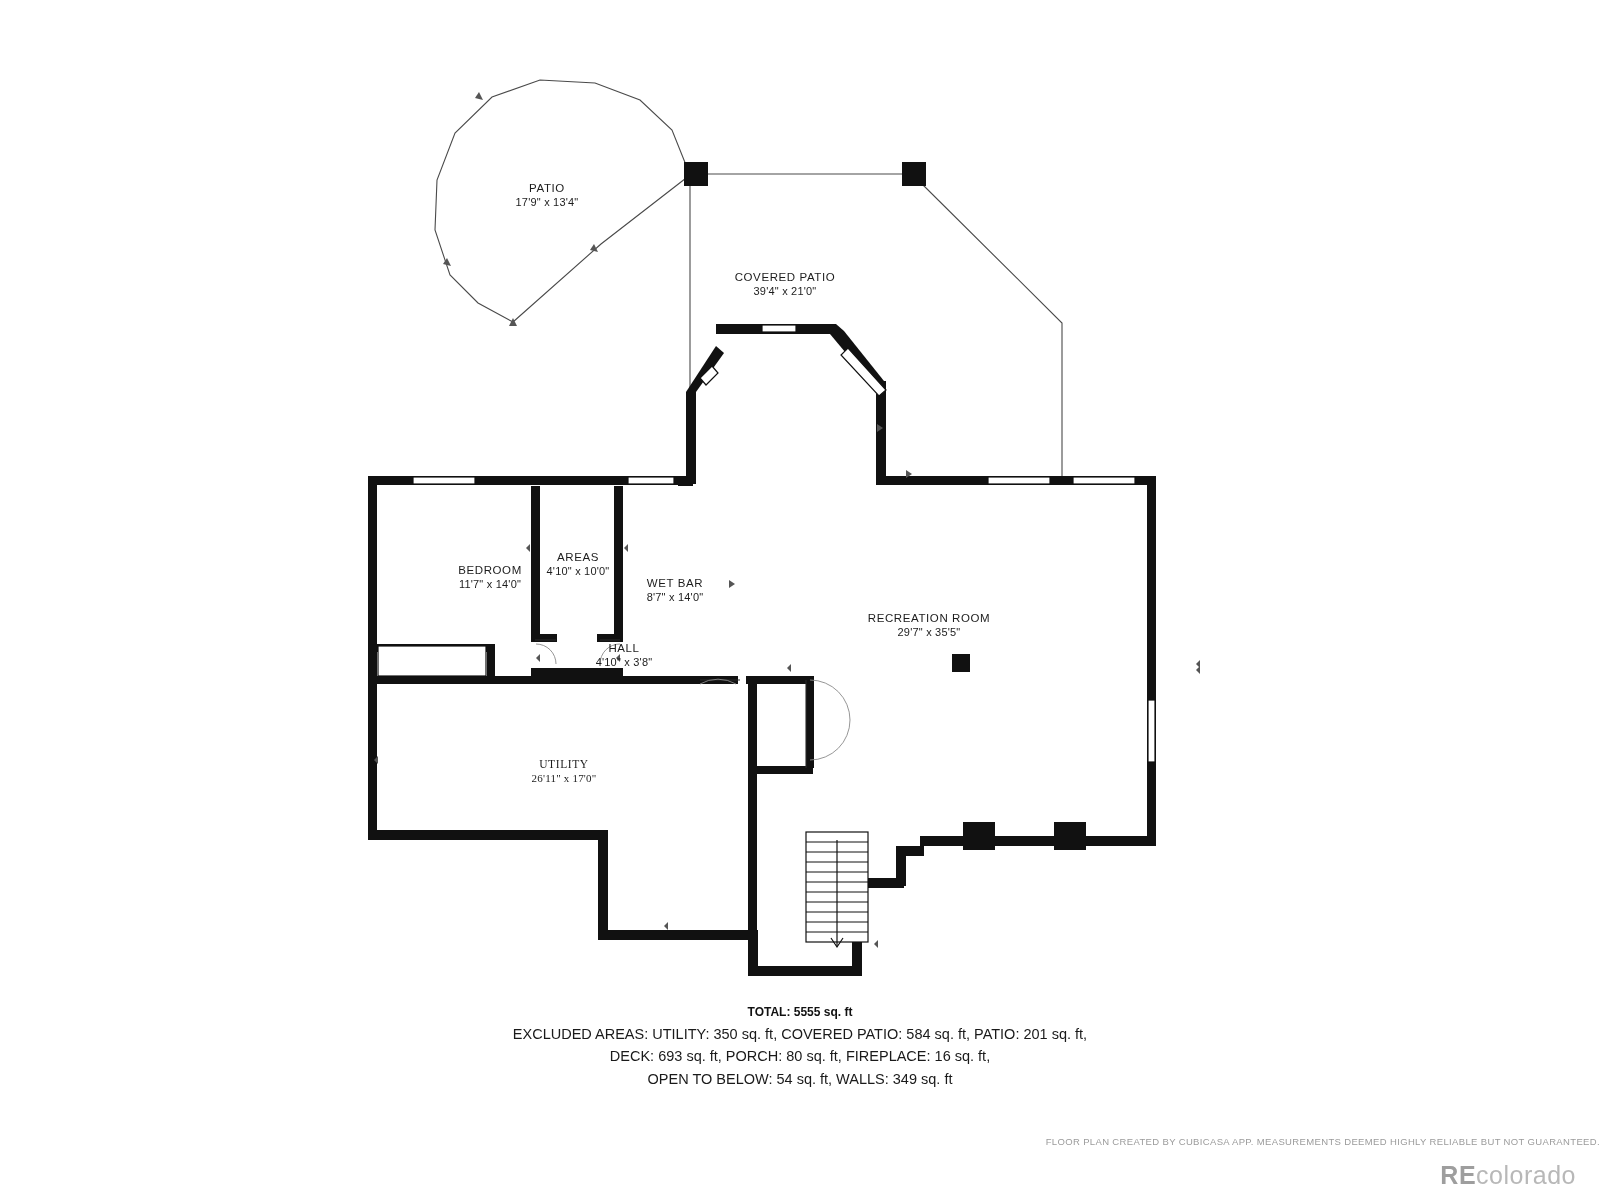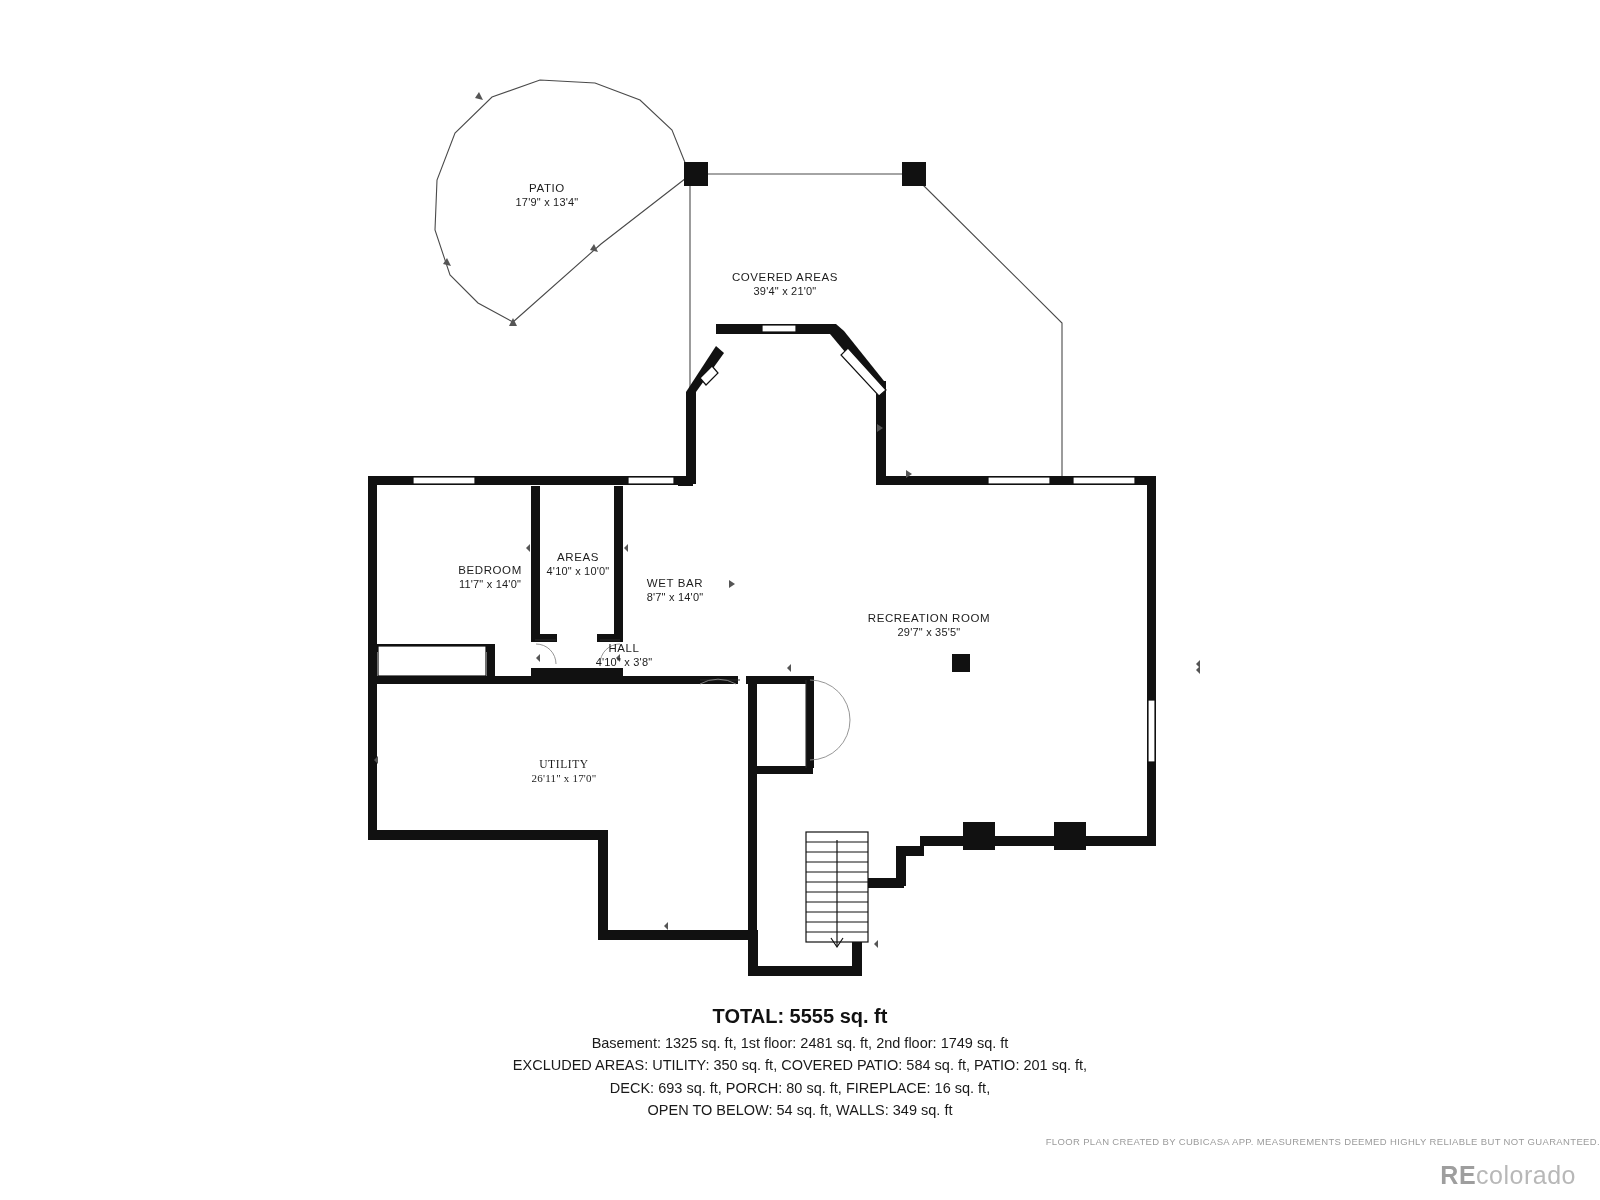--- a/index.html
+++ b/index.html
@@ -52,21 +52,21 @@
     margin-top: 1px;
   }
   #summary-block {
     position: absolute;
     left: 0;
     top: 1005px;
     width: 1600px;
     text-align: center;
   }
   #summary-block .total-line {
-    font-size: 20px;
+    font-size: 12px;
     font-weight: bold;
     color: #111;
     margin-bottom: 4px;
   }
   #summary-block .sum-line {
     font-size: 14.5px;
     color: #1a1a1a;
     line-height: 1.55;
   }
   #disclaimer {
@@ -234,21 +234,21 @@
       <polygon points="447,258 443,264 451,266"></polygon>
       <polygon points="479,92 475,98 483,100"></polygon>
     </g>
   </svg>
 
   <div class="room-label" style="left:547px; top:196px;">
     <span class="rl-name">PATIO</span>
     <span class="rl-dims">17'9" x 13'4"</span>
   </div>
   <div class="room-label" style="left:785px; top:285px;">
-    <span class="rl-name">COVERED AREAS</span>
+    <span class="rl-name">COVERED PATIO</span>
     <span class="rl-dims">39'4" x 21'0"</span>
   </div>
   <div class="room-label" style="left:458px; top:578px;margin-left:32px;">
     <span class="rl-name">BEDROOM</span>
     <span class="rl-dims">11'7" x 14'0"</span>
   </div>
   <div class="room-label" style="left:578px; top:565px;">
     <span class="rl-name">AREAS</span>
     <span class="rl-dims">4'10" x 10'0"</span>
   </div>
@@ -265,21 +265,20 @@
     <span class="rl-dims">29'7" x 35'5"</span>
   </div>
   <div class="room-label" style="left:564px; top:772px;font-family:Liberation Serif, serif;">
     <span class="rl-name">UTILITY</span>
     <span class="rl-dims">26'11" x 17'0"</span>
   </div>
 </div>
 
 <div id="summary-block">
   <div class="total-line">TOTAL: 5555 sq. ft</div>
-  <div class="sum-line">Basement: 1325 sq. ft, 1st floor: 2481 sq. ft, 2nd floor: 1749 sq. ft</div>
   <div class="sum-line">EXCLUDED AREAS: UTILITY: 350 sq. ft, COVERED PATIO: 584 sq. ft, PATIO: 201 sq. ft,</div>
   <div class="sum-line">DECK: 693 sq. ft, PORCH: 80 sq. ft, FIREPLACE: 16 sq. ft,</div>
   <div class="sum-line">OPEN TO BELOW: 54 sq. ft, WALLS: 349 sq. ft</div>
 </div>
 
 <div id="disclaimer">FLOOR PLAN CREATED BY CUBICASA APP. MEASUREMENTS DEEMED HIGHLY RELIABLE BUT NOT GUARANTEED.</div>
 
 <div id="brand-logo">
   <span class="brand-re">RE</span><span class="brand-suffix">colorado</span>
 </div>

